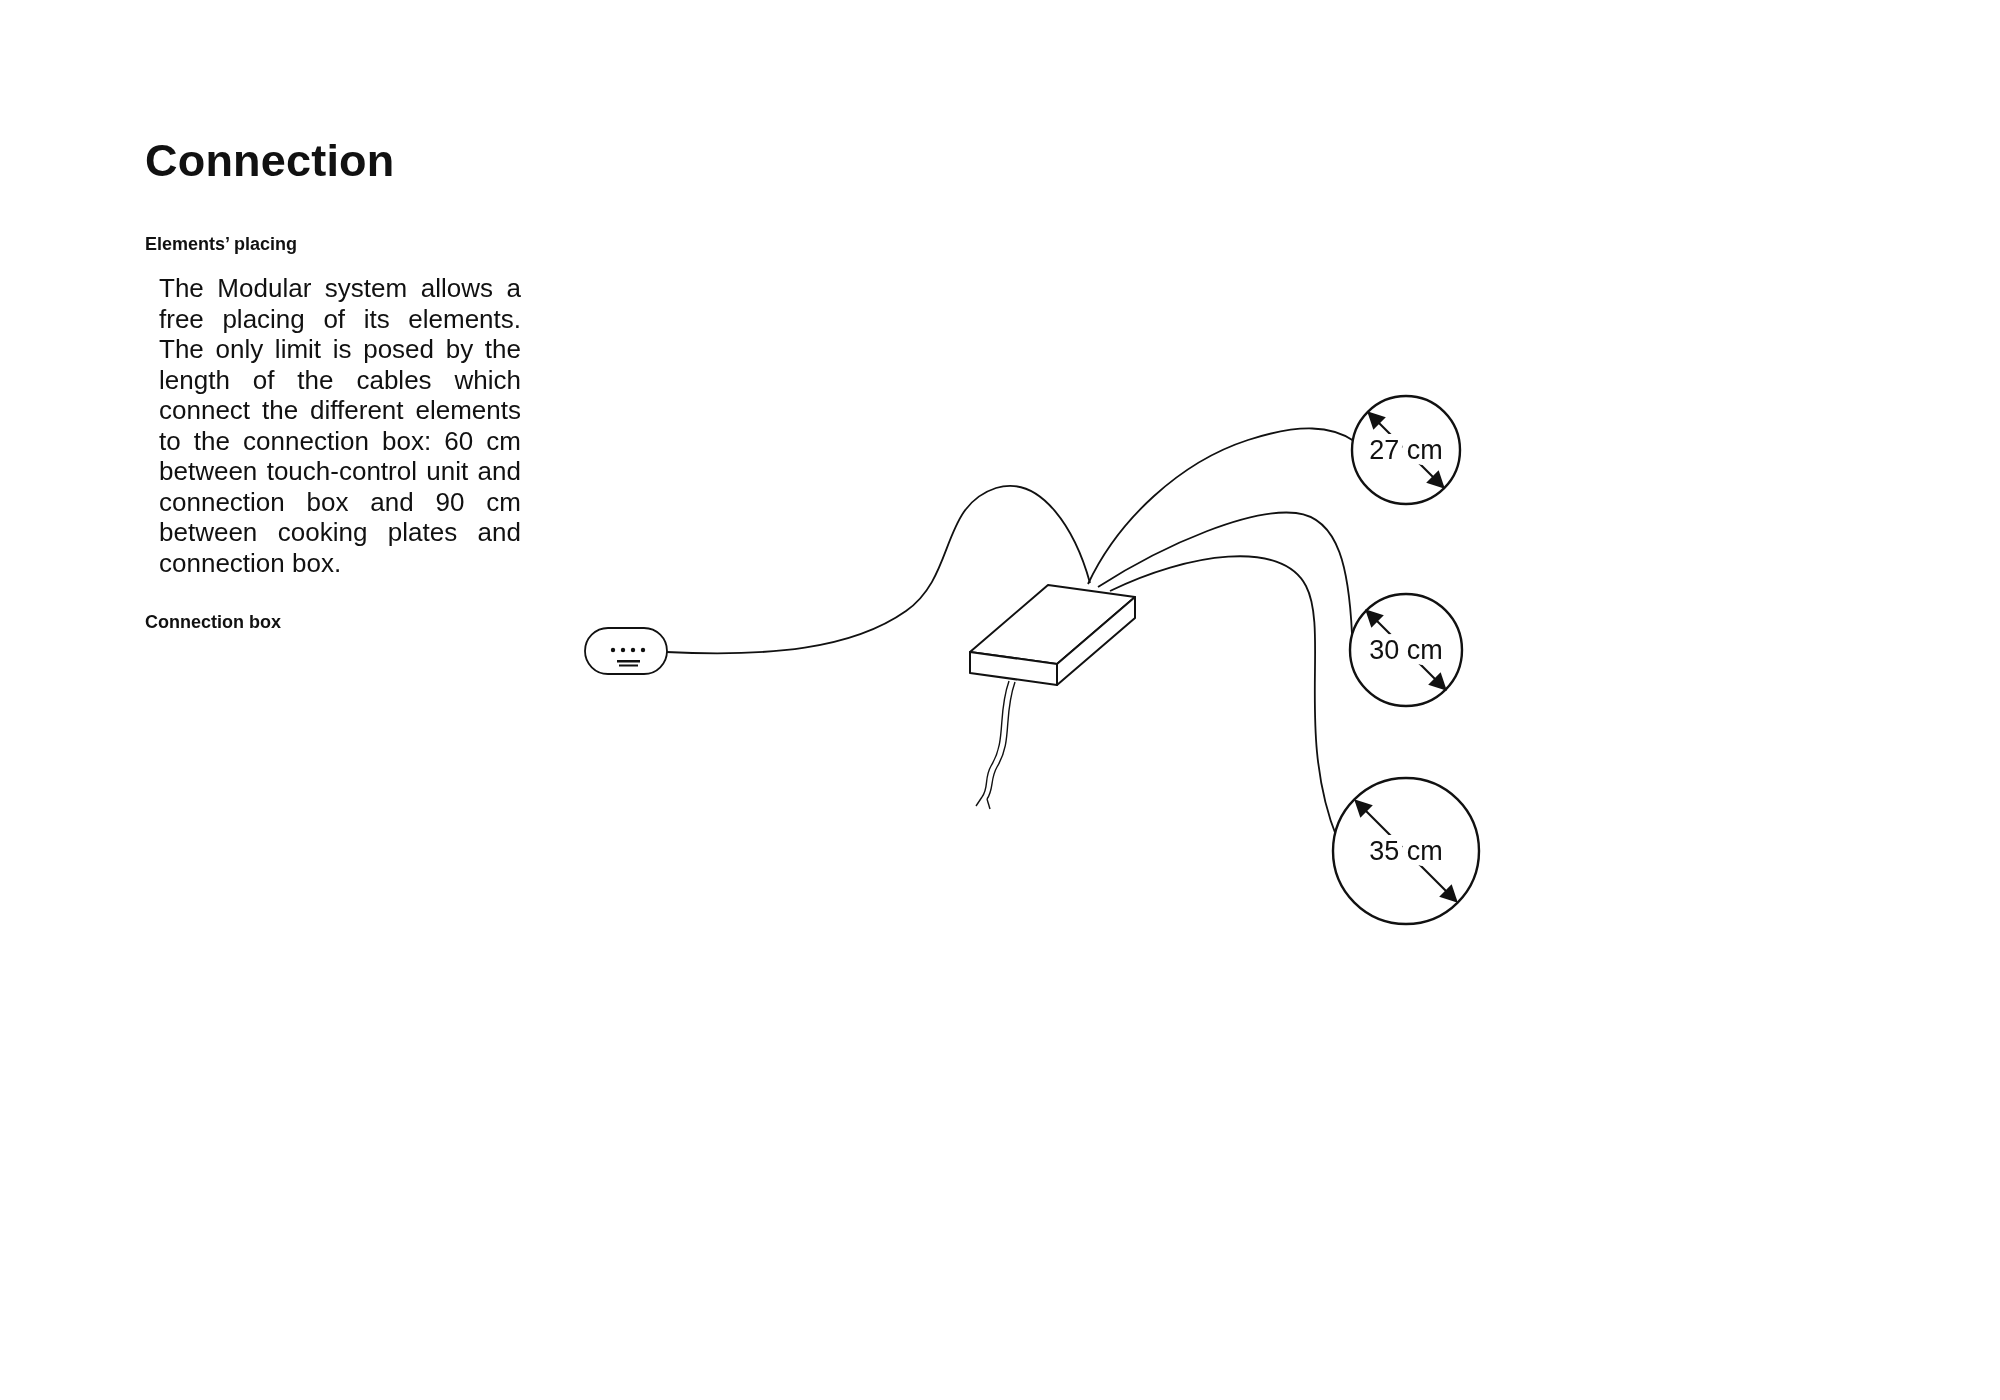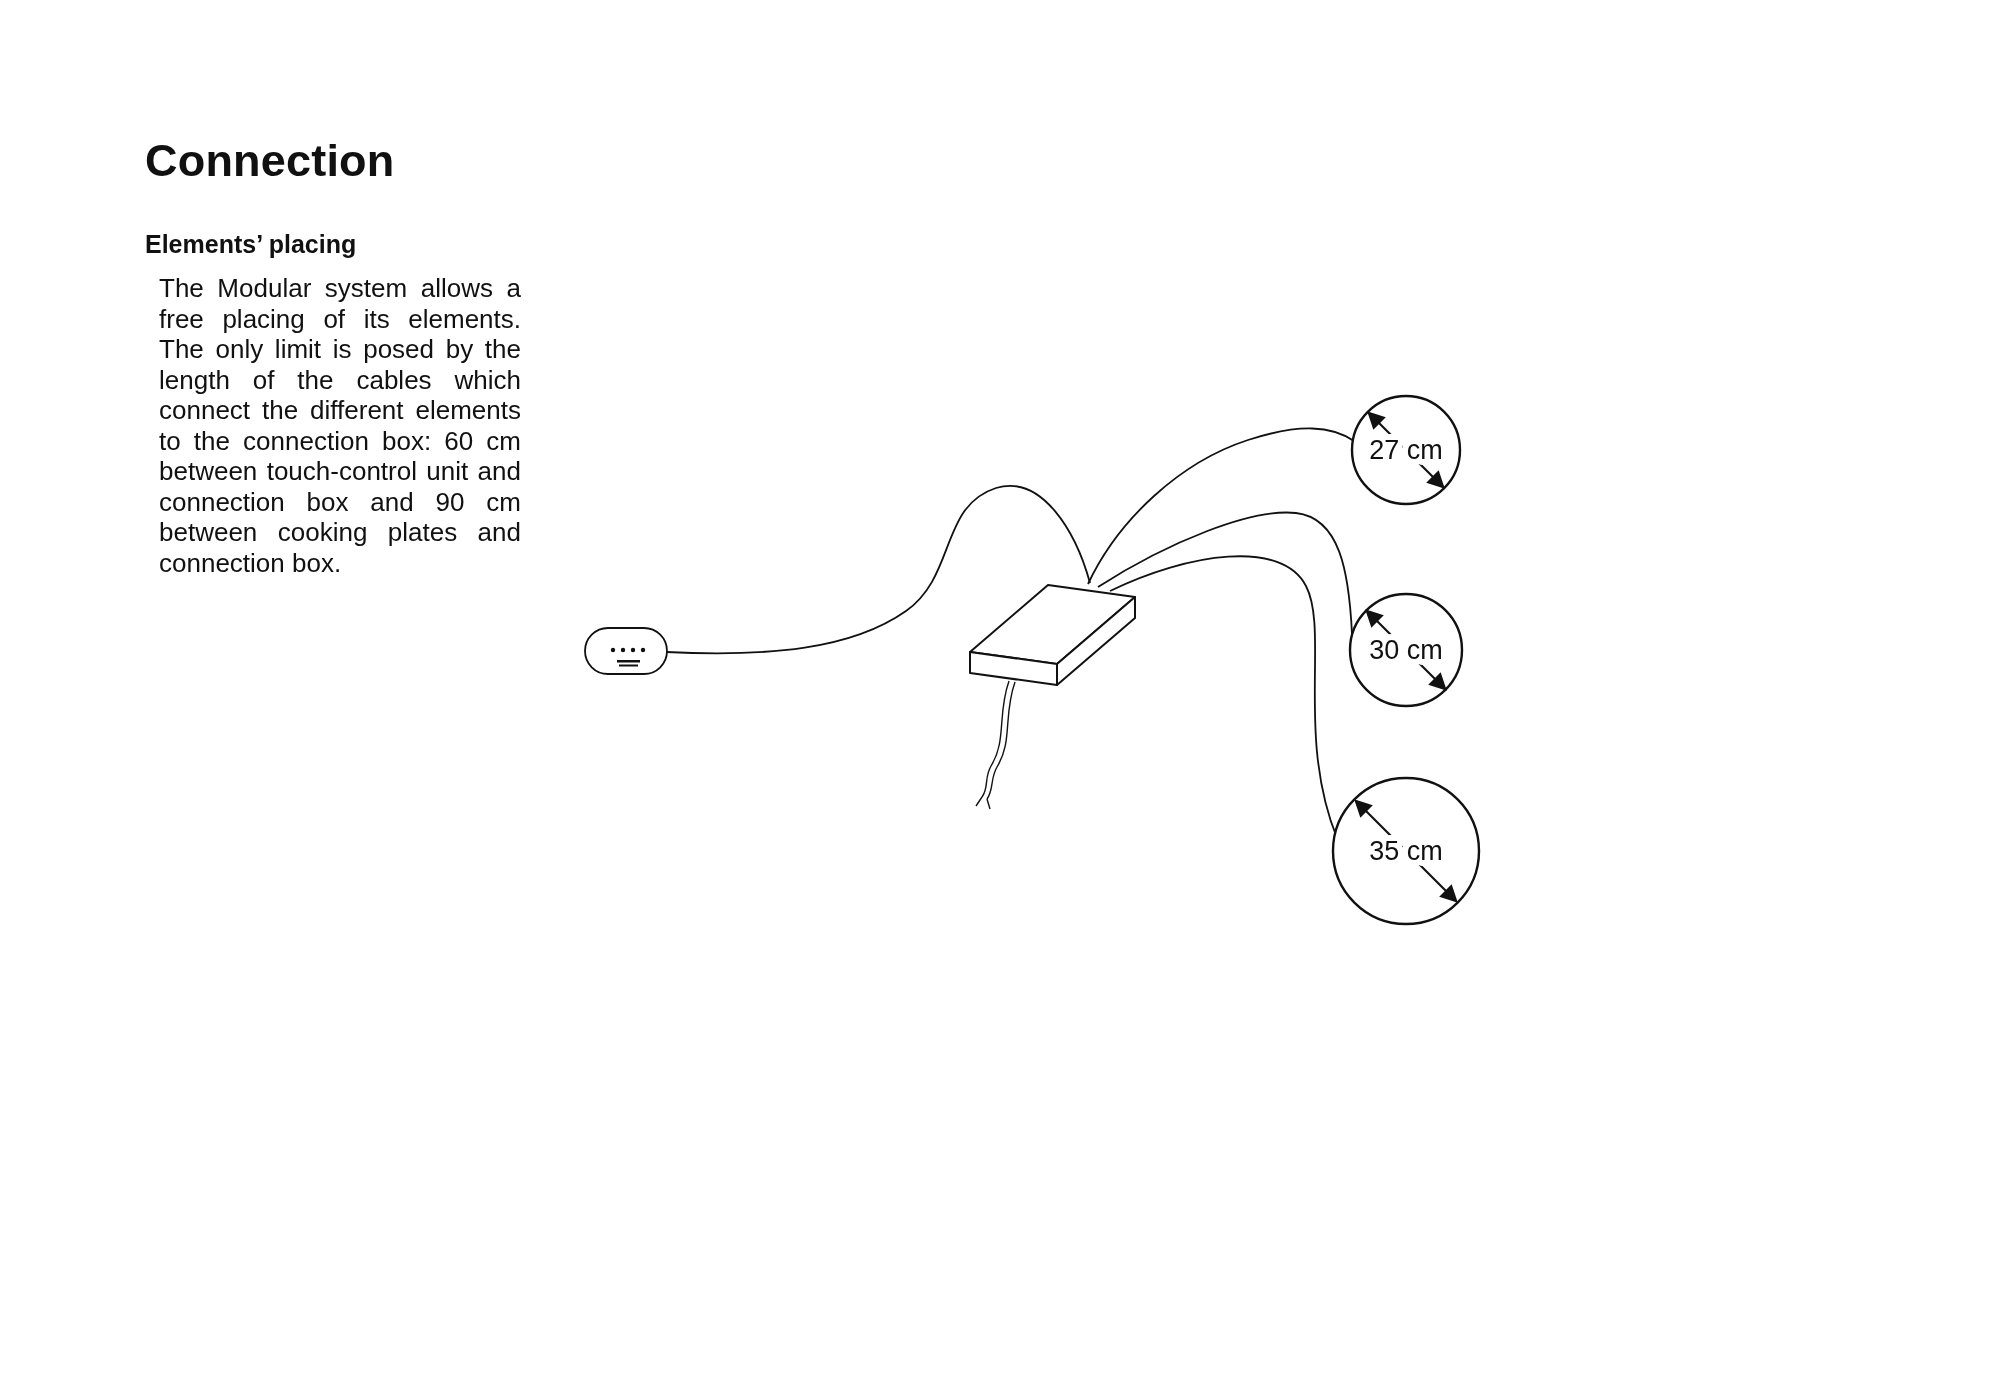--- a/index.html
+++ b/index.html
@@ -11,21 +11,21 @@
     color: #111111;
     overflow: hidden;
   }
   .left-col { position: absolute; left: 145px; top: 139px; width: 390px; }
   .page-title {
     font-size: 45px; font-weight: 700; line-height: 43.5px;
     margin: 0 0 46px 0; letter-spacing: 0.2px;
   }
   .section { margin-bottom: 29px; }
   .section h3 {
-    font-size: 25px; font-weight: 700; line-height: 30.5px; margin: 0;
+    font-size: 18px; font-weight: 700; line-height: 30.5px; margin: 0;
   }
   .section p {
     font-size: 26px; line-height: 30.5px; margin: 14px;
     text-align: justify; text-justify: inter-word;
   }
   .diagram-svg { position: absolute; left: 0; top: 0; }
   .cable { fill: none; stroke: #111111; stroke-width: 1.8; }
   .cord { fill: none; stroke: #111111; stroke-width: 1.4; }
   .box-face { fill: #ffffff; stroke: #111111; stroke-width: 2; stroke-linejoin: round; }
   .dim-circle { fill: #ffffff; stroke: #111111; stroke-width: 2.4; }
@@ -48,20 +48,21 @@
 
   <div class="section">
     <h3>Elements’ placing</h3>
     <p>The Modular system allows a free placing of its elements. The only limit is posed by the length of the cables which connect the different elements to the connection box: 60 cm between touch-control unit and connection box and 90 cm between cooking plates and connection box.</p>
   </div>
 
   <div class="section">
   </div>
 
   <div class="section">
+    <h3>Connection box</h3>
   </div>
 </div>
 
 <svg class="diagram-svg" width="2000" height="1400" viewBox="0 0 2000 1400" aria-hidden="true">
   <defs>
     <marker id="arrowhead" viewBox="0 0 10 10" refX="8.5" refY="5" markerWidth="8" markerHeight="8" orient="auto-start-reverse">
       <path d="M0,0 L10,5 L0,10 z" fill="#111111"></path>
     </marker>
   </defs>
 

